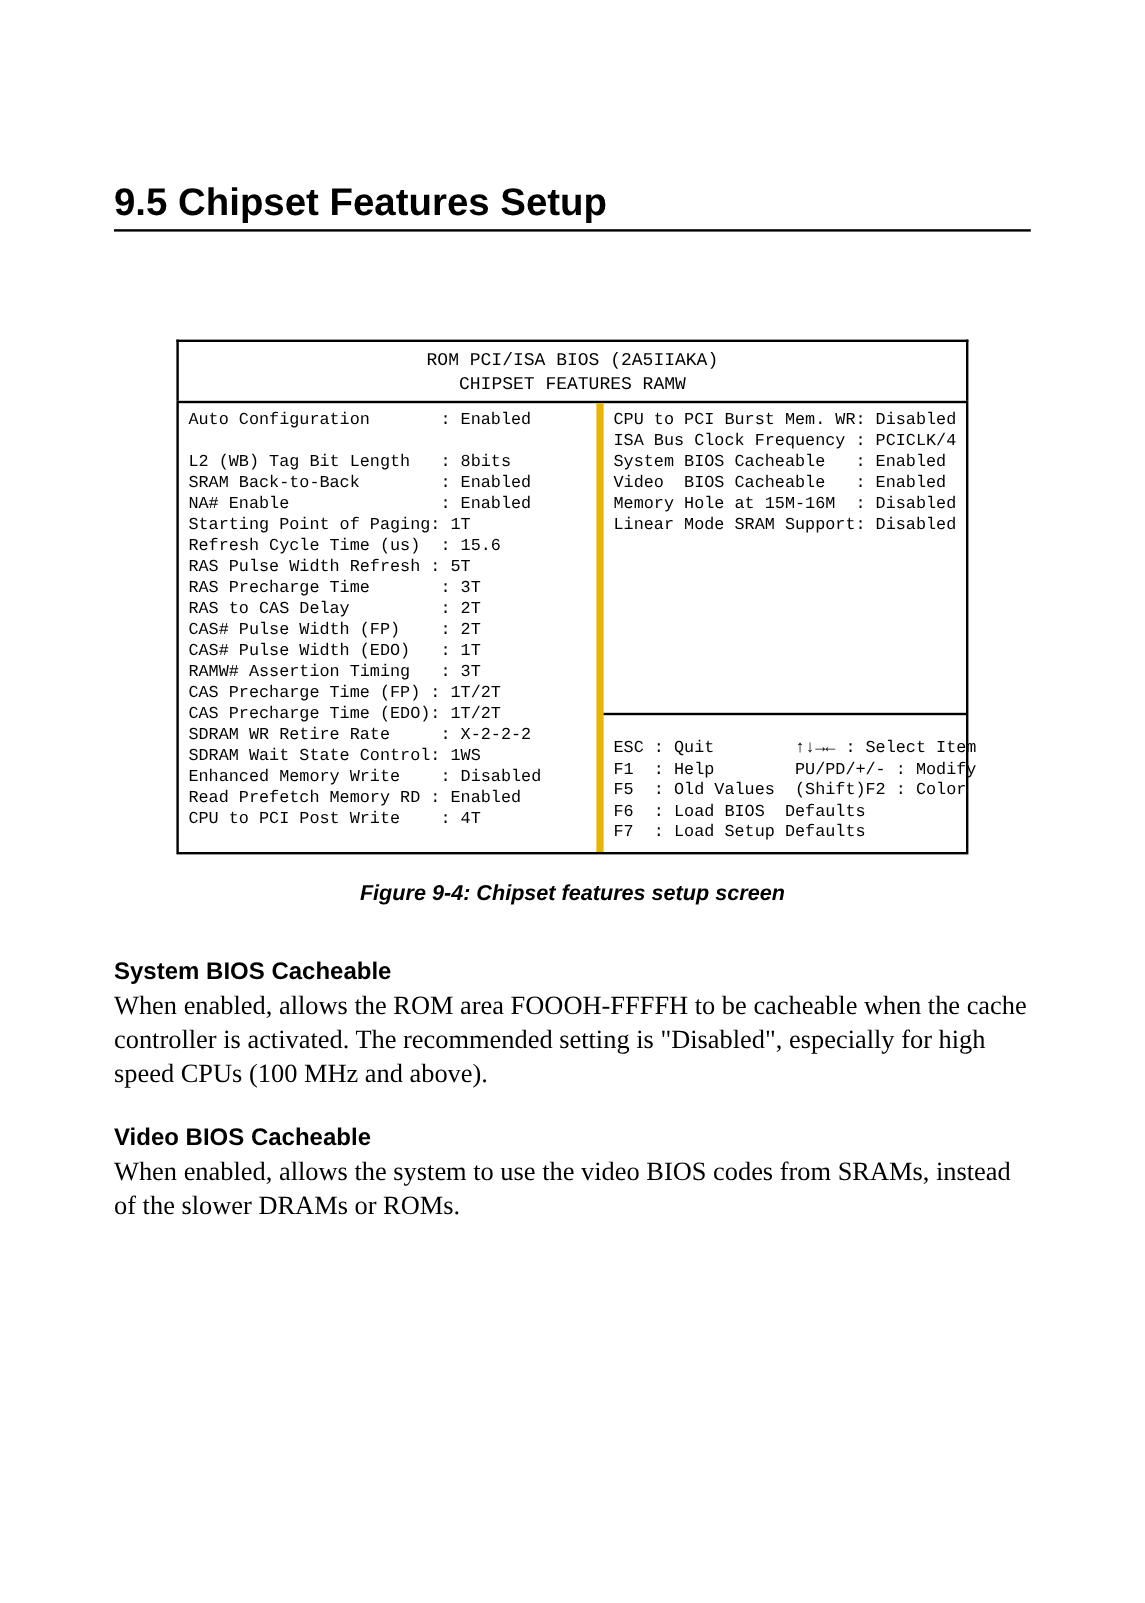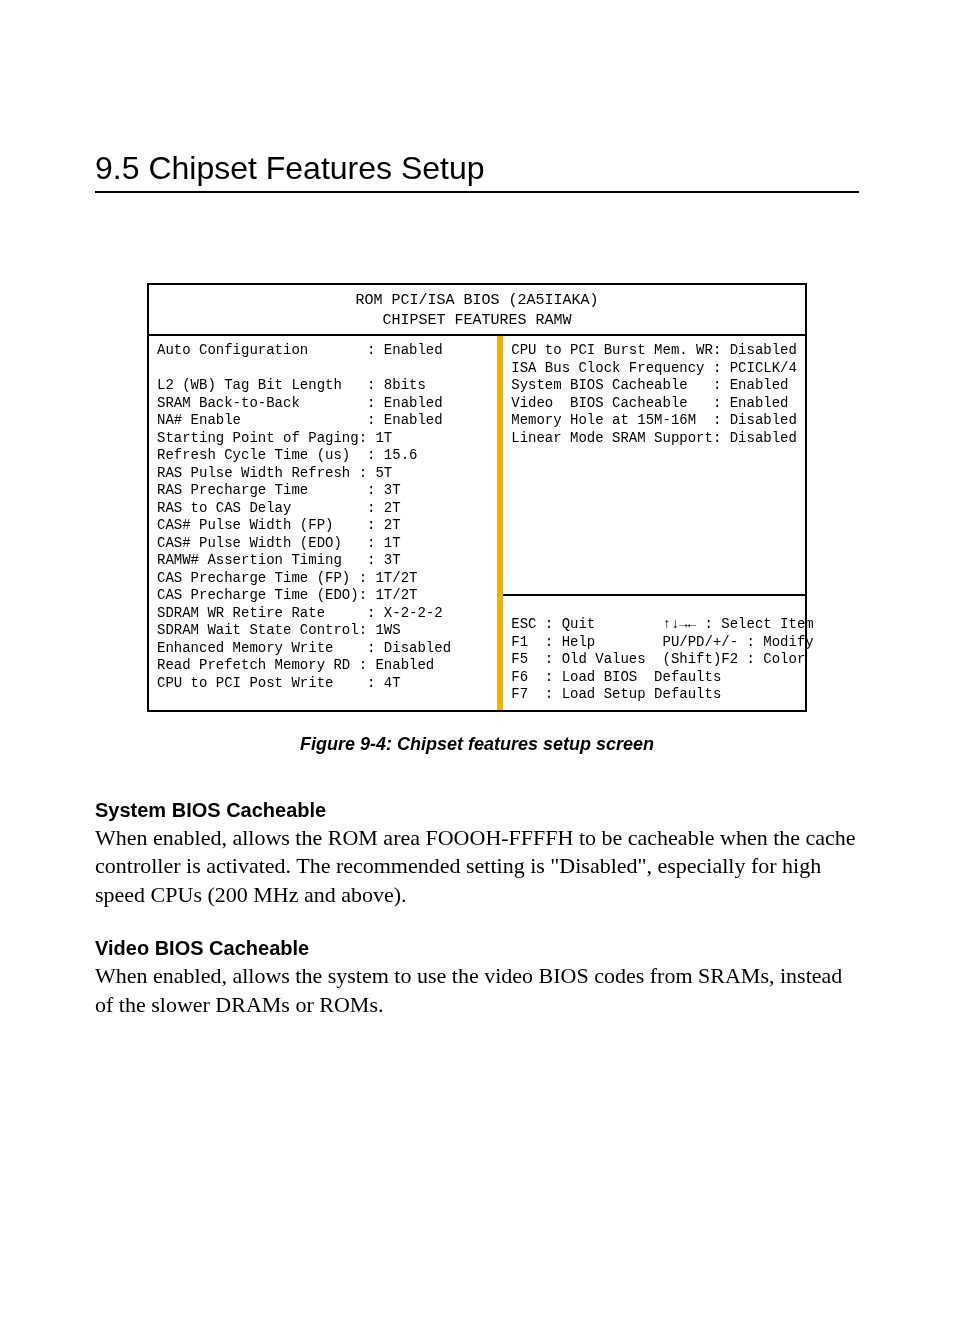--- a/index.html
+++ b/index.html
@@ -9,21 +9,21 @@
     height: 1336px;
     box-sizing: border-box;
     font-family: "Times New Roman", Times, serif;
     color: #000;
   }
   .page {
     padding: 150px 95px 0 95px;
   }
   h1.section-title {
     font-family: Arial, Helvetica, sans-serif;
-    font-weight: normal;
+    font-weight: bold;
     font-size: 32px;
     margin: 0 0 4px 0;
   }
   .hr-thick {
     border: none;
     border-top: 2.5px solid #000;
     margin: 0 0 90px 0;
   }
   .bios-outer {
     margin: 0 auto 22px auto;
@@ -146,18 +146,18 @@
 F5  : Old Values  (Shift)F2 : Color
 F6  : Load BIOS  Defaults
 F7  : Load Setup Defaults</div>
       </div>
     </div>
   </div>
 
   <div class="figure-caption">Figure 9-4: Chipset features setup screen</div>
 
   <h3 class="sub-heading">System BIOS Cacheable</h3>
-  <p class="body-text">When enabled, allows the ROM area FOOOH-FFFFH to be cacheable when the cache controller is activated. The recommended setting is "Disabled", especially for high speed CPUs (200 MHz and above).</p>
+  <p class="body-text">When enabled, allows the ROM area FOOOH-FFFFH to be cacheable when the cache controller is activated. The recommended setting is "Disabled", especially for high speed CPUs (100 MHz and above).</p>
 
   <h3 class="sub-heading">Video BIOS Cacheable</h3>
   <p class="body-text last">When enabled, allows the system to use the video BIOS codes from SRAMs, instead of the slower DRAMs or ROMs.</p>
 
 </div>
 
 </body></html>

